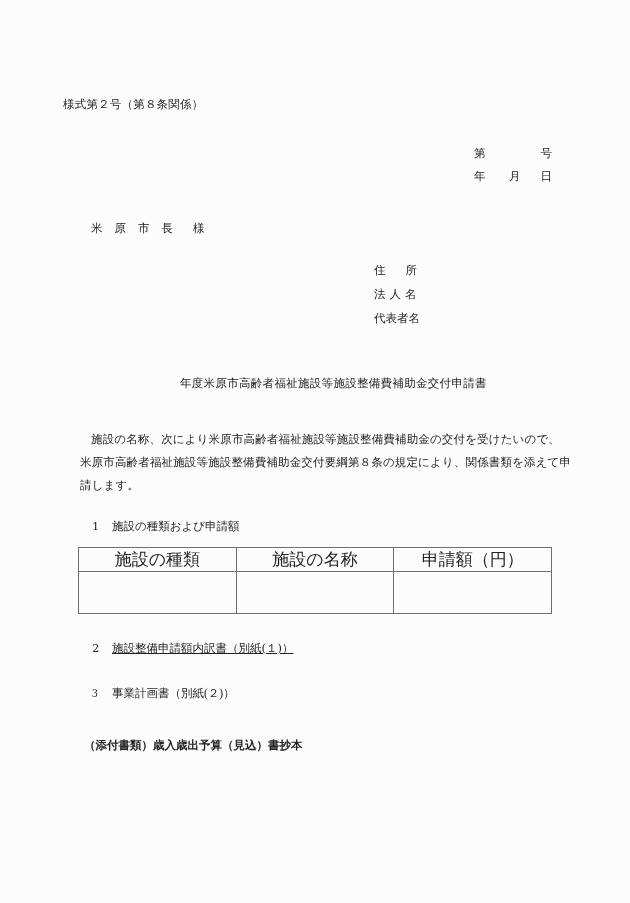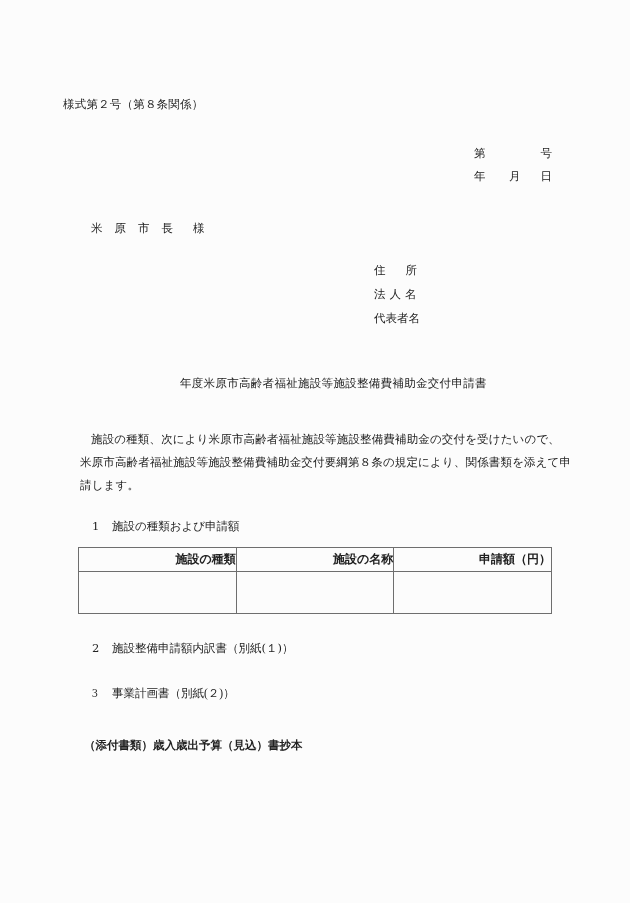--- a/index.html
+++ b/index.html
@@ -57,29 +57,29 @@
 
   table.apply-table {
     position: absolute;
     left: 78px; top: 547px;
     width: 474px;
     border-collapse: collapse;
     table-layout: fixed;
   }
   table.apply-table th, table.apply-table td {
     border: 1.4px solid #6e6e6e;
-    font-weight: bold;
-    text-align: right;
+    font-weight: normal;
+    text-align: center;
     padding: 0;
-    font-size: 12px;
+    font-size: 17px;
   }
   table.apply-table th { height: 23px; }
   table.apply-table td { height: 41px; }
 
-  .section-2 { left: 92px; top: 643px; }
+  .section-2 { left: 92px; top: 643px; text-decoration: underline; }
   .section-3 { left: 92px; top: 688px; font-family: Liberation Serif, serif; }
   .attachments { left: 84px; top: 740px; font-weight: bold; }
 </style>
 </head>
 <body>
 
 <div class="abs form-label">様式第２号（第８条関係）</div>
 
 <div class="abs ref-number">
   <span class="l">第</span>
@@ -98,21 +98,21 @@
 
 <div class="abs applicant">
   <div class="abs app-row r1 app-addr">住所</div>
   <div class="abs app-row r2 app-corp">法人名</div>
   <div class="abs app-row r3">代表者名</div>
 </div>
 
 <div class="abs doc-title">年度米原市高齢者福祉施設等施設整備費補助金交付申請書</div>
 
 <div class="abs body-text">
-  <span class="line indent">施設の種類、次により米原市高齢者福祉施設等施設整備費補助金の交付を受けたいので、</span>
+  <span class="line indent">施設の名称、次により米原市高齢者福祉施設等施設整備費補助金の交付を受けたいので、</span>
   <span class="line">米原市高齢者福祉施設等施設整備費補助金交付要綱第８条の規定により、関係書類を添えて申</span>
   <span class="line">請します。</span>
 </div>
 
 <div class="abs section-1">
   <span class="section-num">1</span><span>施設の種類および申請額</span>
 </div>
 
 <table class="apply-table">
   <thead>

